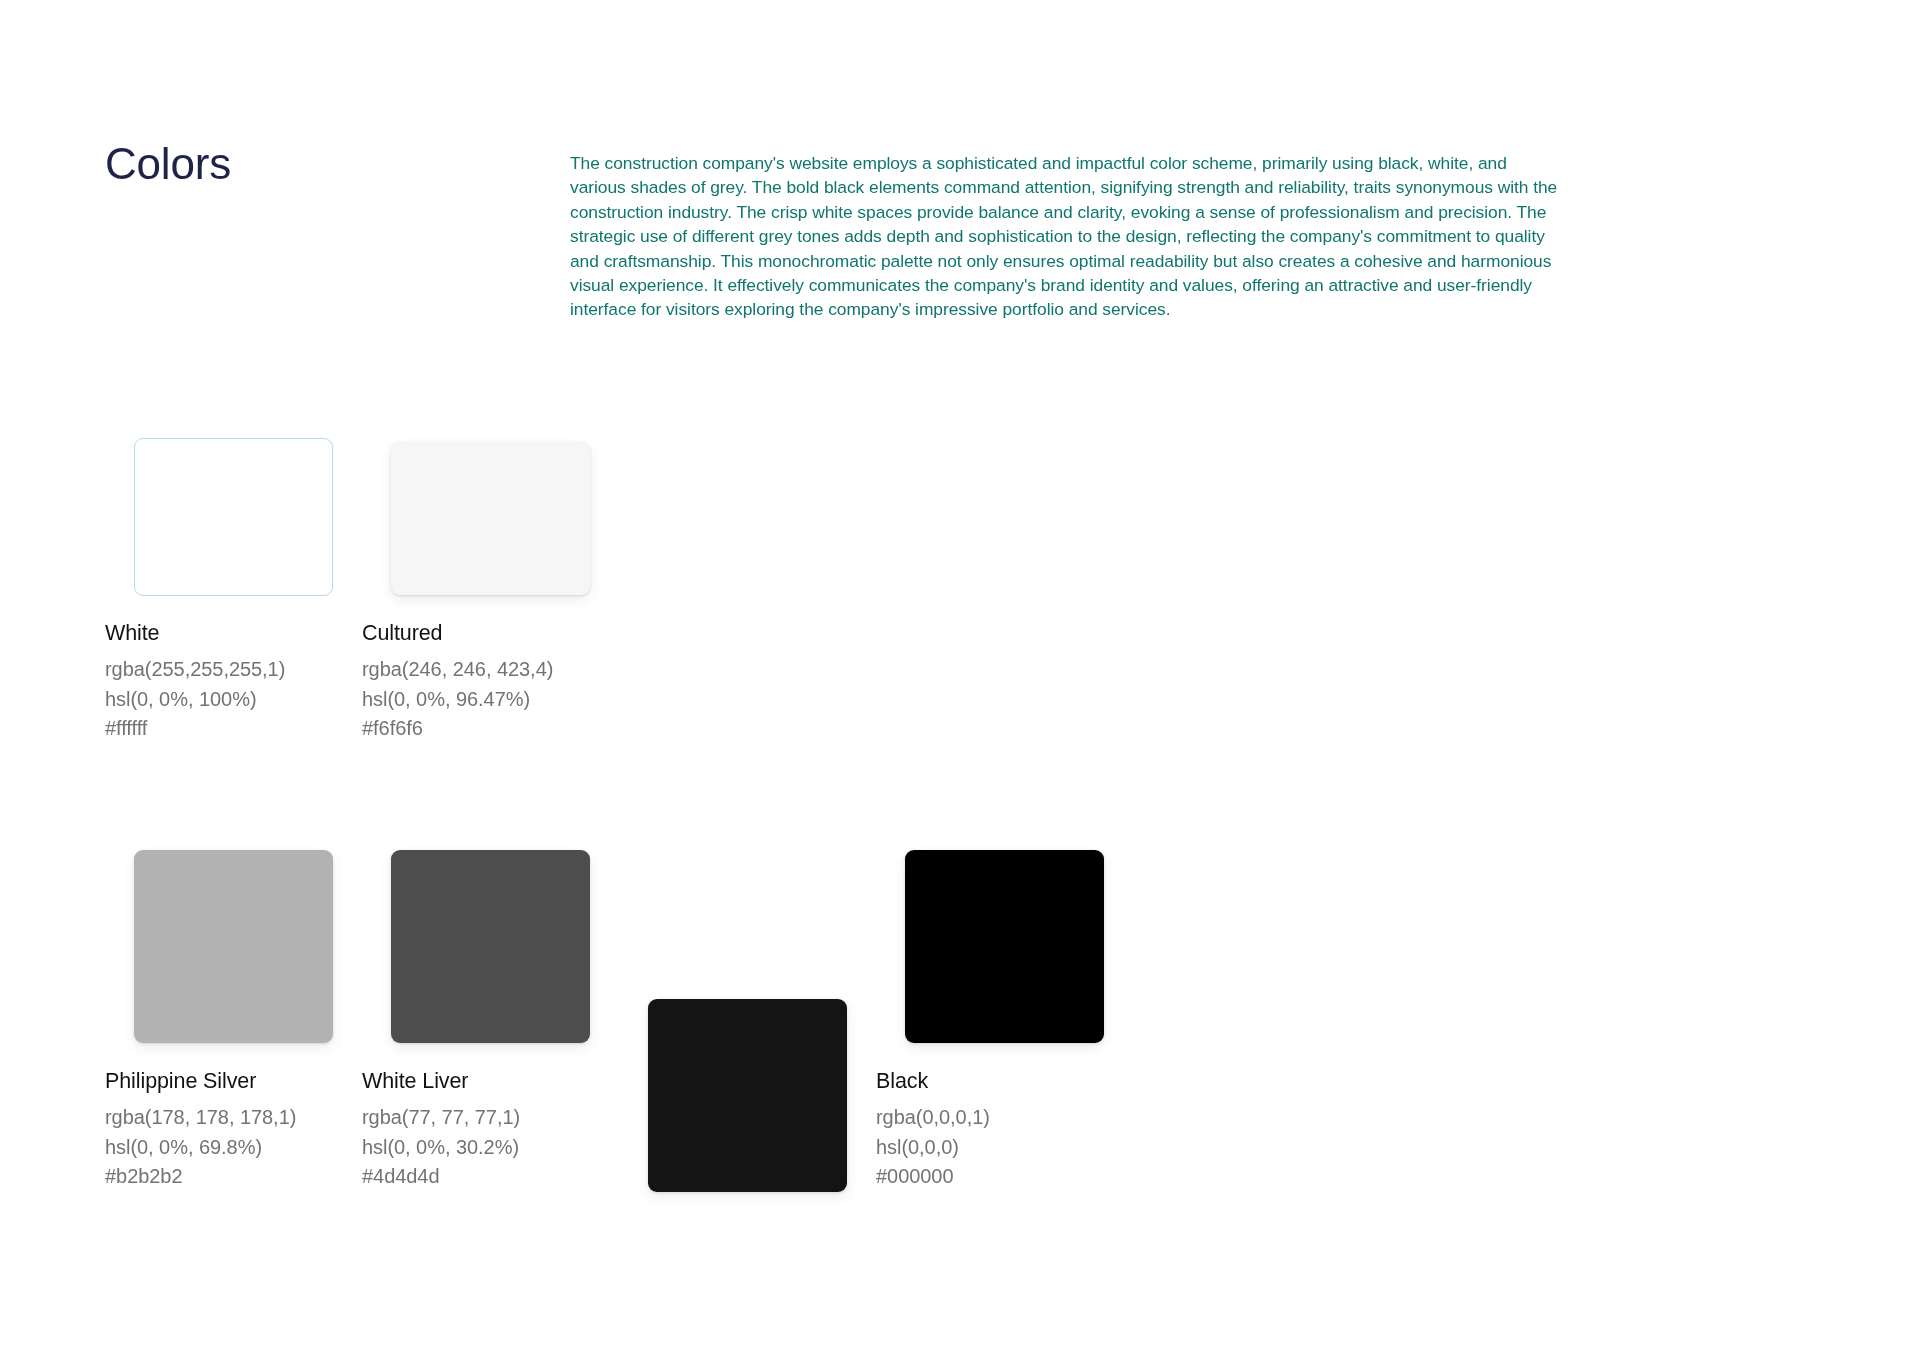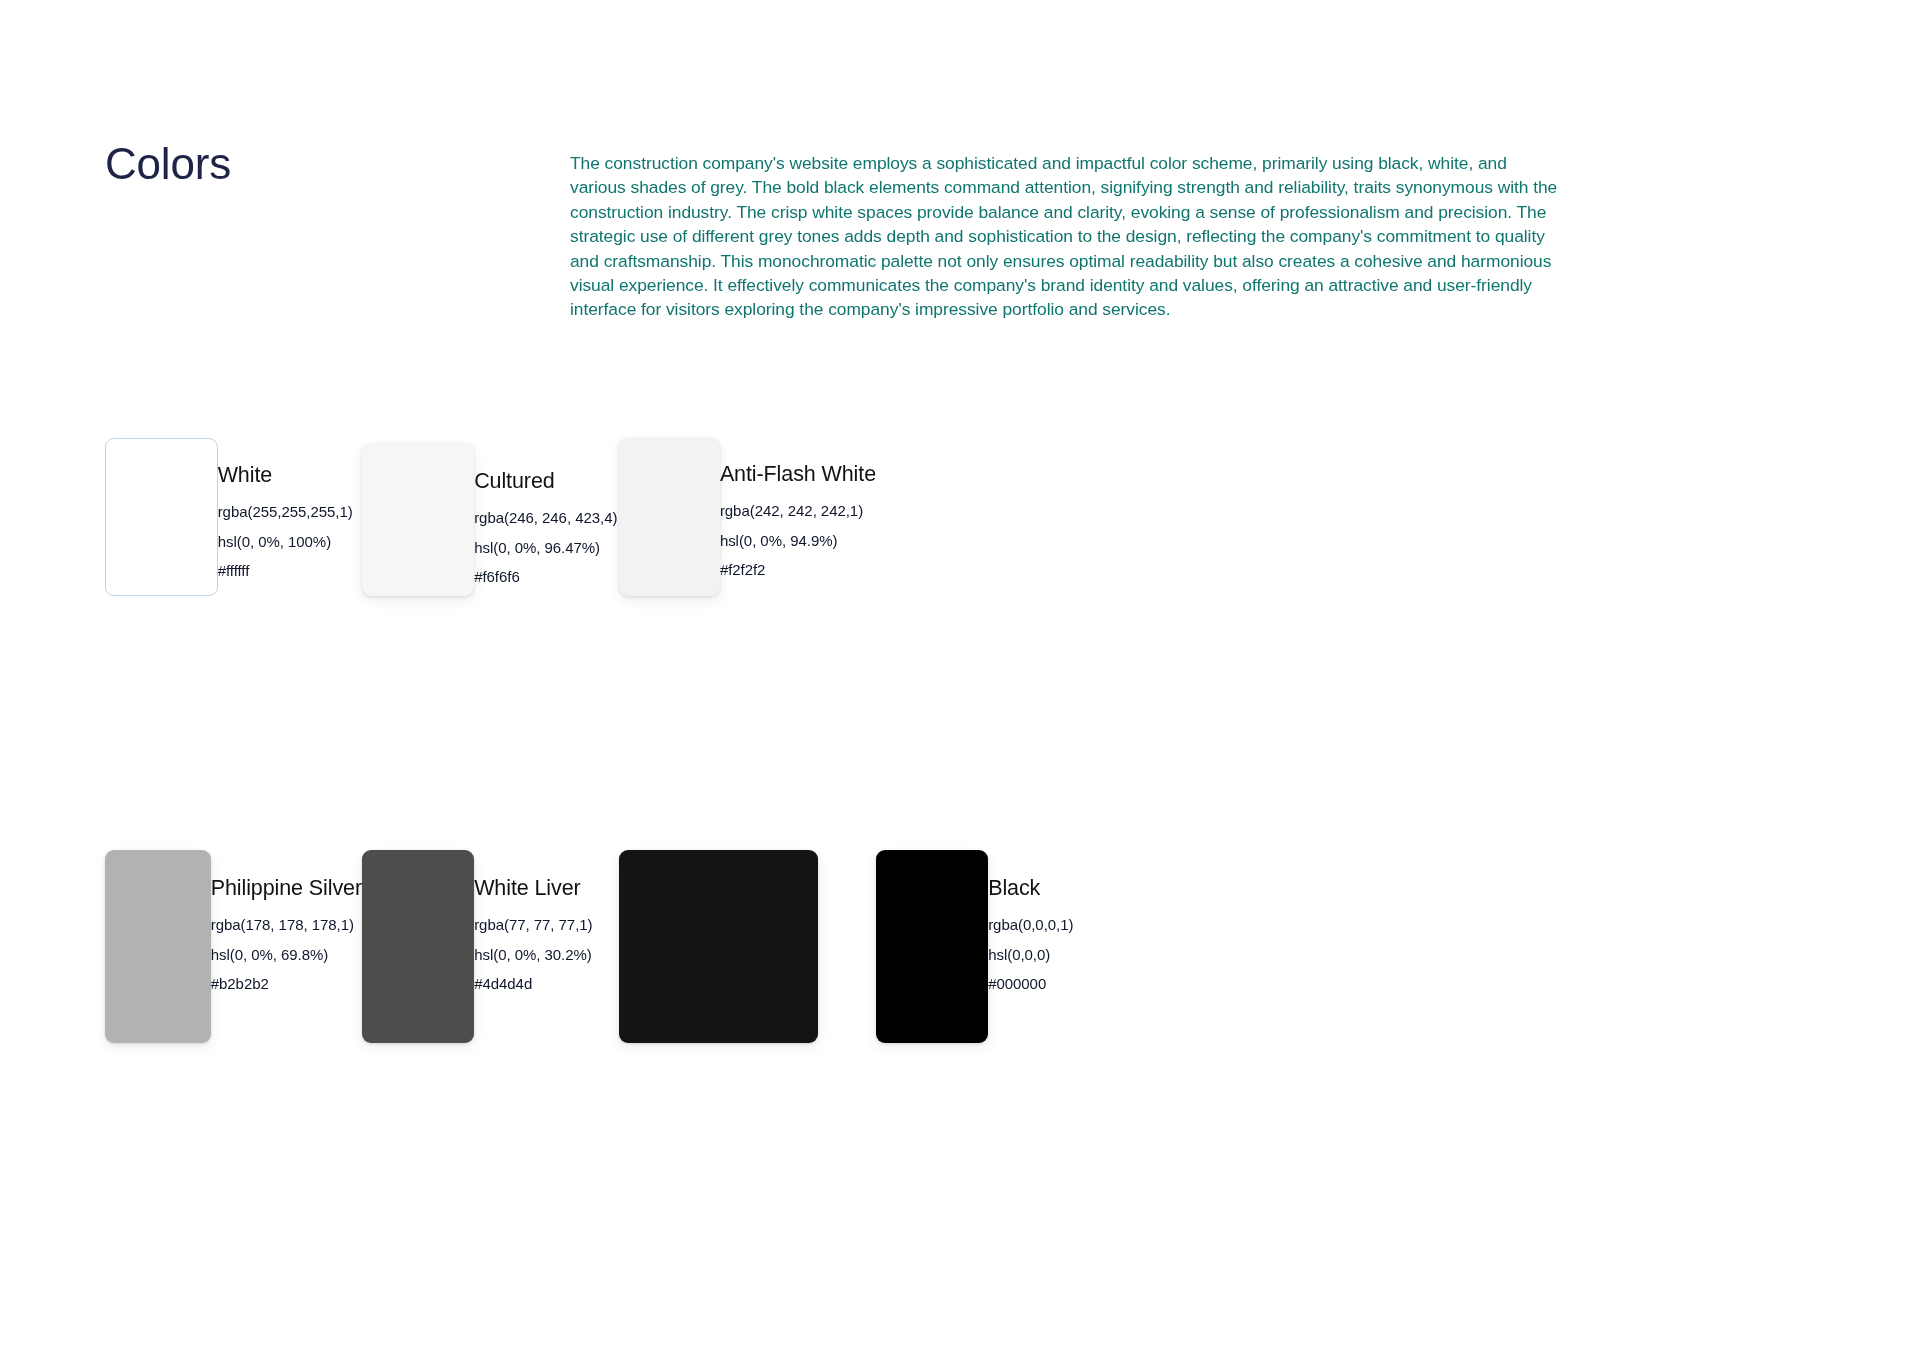--- a/index.html
+++ b/index.html
@@ -58,22 +58,22 @@
     display: flex;
     align-items: flex-end;
   }
 
   #row-light { top: 430px; }
   #row-dark  { top: 842px; }
 
   .swatch-cell {
     width: 257px;
     display: flex;
-    flex-direction: row;
-    align-items: flex-start;
+    flex-direction: column;
+    align-items: center;
   }
 
   .swatch-chip {
     width: 199px;
     border-radius: 9px;
     background: #ffffff;
   }
 
   .swatch-chip.outlined {
     border: 1px solid #b9d7e8;
@@ -93,23 +93,23 @@
   .swatch-name {
     font-size: 21.5px;
     line-height: 26px;
     color: #121212;
     font-weight: 400;
     letter-spacing: -0.1px;
     white-space: nowrap;
   }
 
   .swatch-value {
-    font-size: 15px;
+    font-size: 20px;
     line-height: 29.6px;
-    color: #0f172a;
+    color: #737373;
     font-weight: 400;
     letter-spacing: -0.05px;
     white-space: nowrap;
   }
 
   .swatch-value.first { margin-top: 9px; }
 </style>
 </head>
 <body style="background: rgb(255, 255, 255);">
 
@@ -130,29 +130,20 @@
           <div class="swatch-value">#ffffff</div>
         </div>
       </div>
       <div class="swatch-cell">
         <div class="swatch-chip shadowed" style="height: 153px; background: rgb(246, 246, 246);"></div>
         <div class="swatch-meta" style="margin-top: 25px;">
           <div class="swatch-name">Cultured</div>
           <div class="swatch-value first">rgba(246, 246, 423,4)</div>
           <div class="swatch-value">hsl(0, 0%, 96.47%)</div>
           <div class="swatch-value">#f6f6f6</div>
-        </div>
-      </div>
-      <div class="swatch-cell">
-        <div class="swatch-chip shadowed" style="height: 158px; background: rgb(242, 242, 242);"></div>
-        <div class="swatch-meta" style="margin-top: 23px;">
-          <div class="swatch-name">Anti-Flash White</div>
-          <div class="swatch-value first">rgba(242, 242, 242,1)</div>
-          <div class="swatch-value">hsl(0, 0%, 94.9%)</div>
-          <div class="swatch-value">#f2f2f2</div>
         </div>
       </div>
     </div>
   <div class="palette-row" id="row-dark">
       <div class="swatch-cell">
         <div class="swatch-chip shadowed" style="height: 193px; background: rgb(178, 178, 178);"></div>
         <div class="swatch-meta" style="margin-top: 25px;">
           <div class="swatch-name">Philippine Silver</div>
           <div class="swatch-value first">rgba(178, 178, 178,1)</div>
           <div class="swatch-value">hsl(0, 0%, 69.8%)</div>

